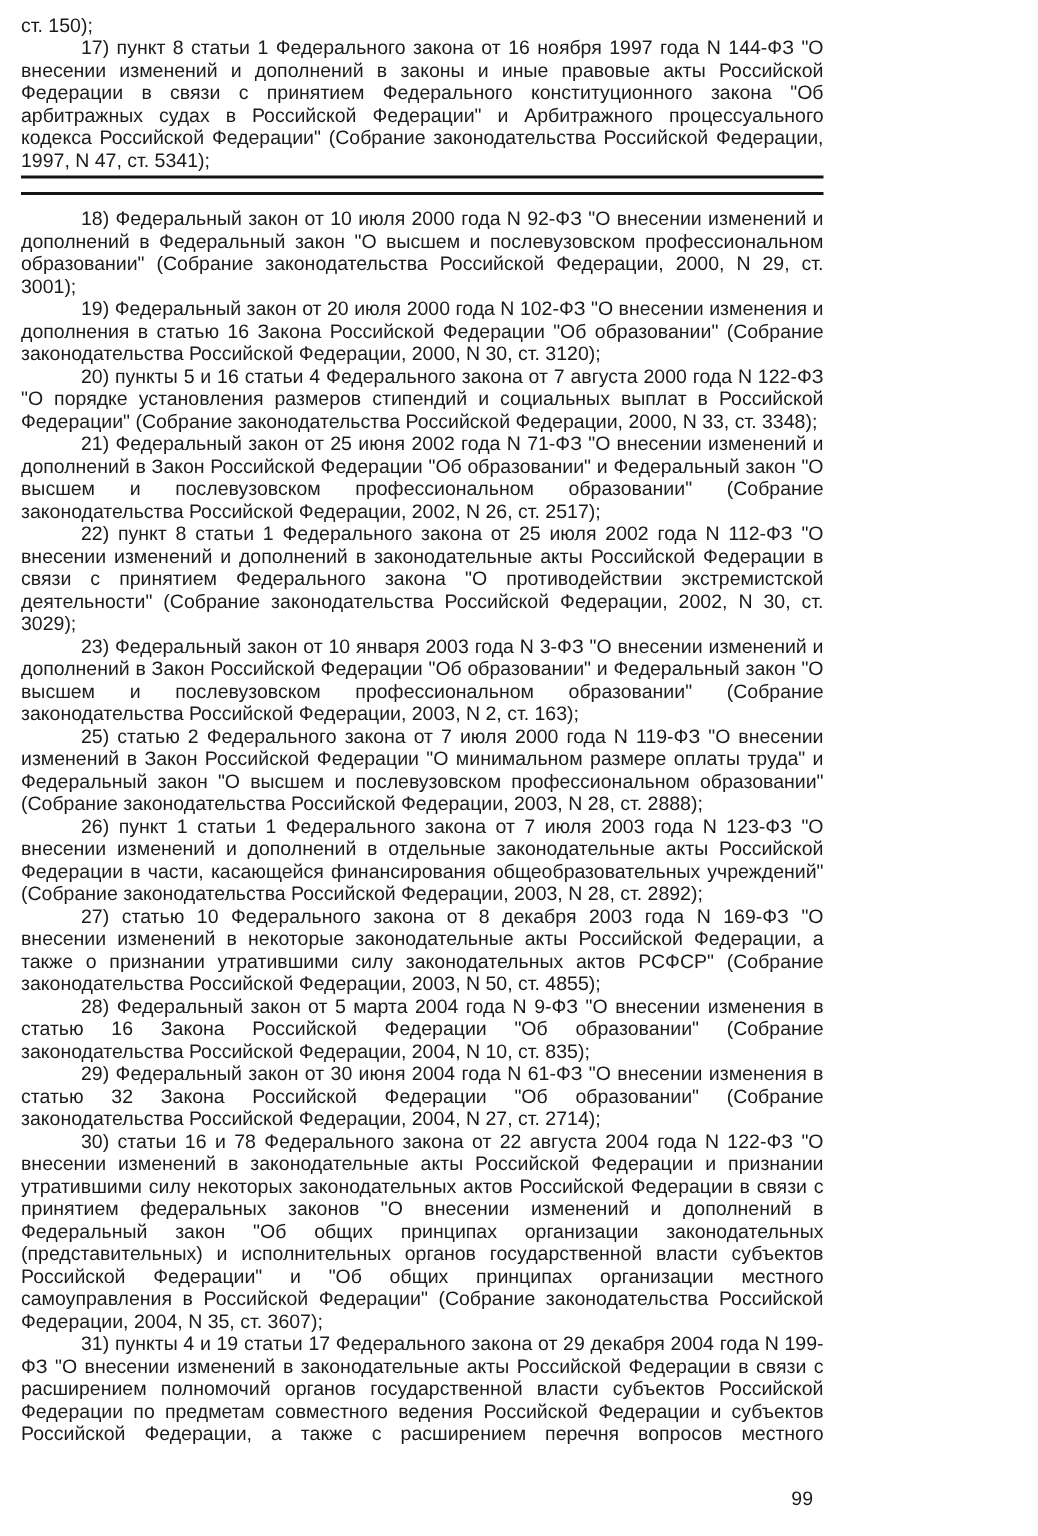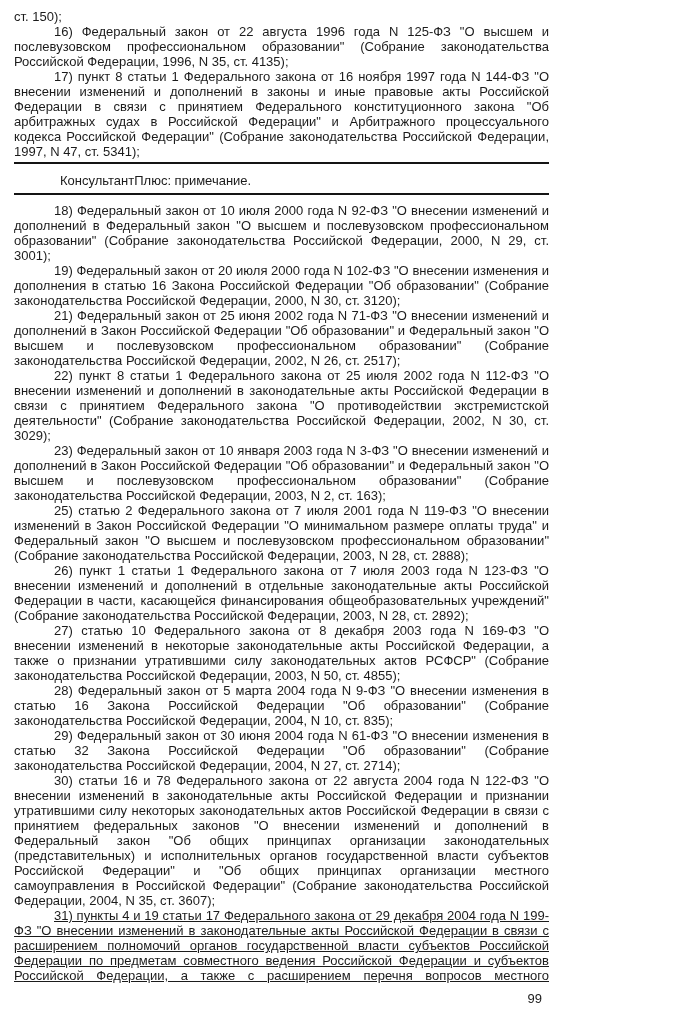--- a/index.html
+++ b/index.html
@@ -23,21 +23,20 @@
   .para {
     margin: 0;
     text-indent: 40px;
     text-align: justify;
   }
   .para.lead {
     text-indent: 0;
   }
   .para.cutoff {
     text-align-last: justify;
-    text-decoration: underline;
   }
   .rule {
     border: 0;
     border-top: 2px solid #141414;
   }
   .rule-top   { margin: 3px 0 9px 0; }
   .rule-bottom{ margin: 5px 0 8px 0; }
   .note {
     padding: 0 6px;
   }
@@ -51,48 +50,47 @@
 </style>
 </head>
 <body>
 
 <div class="page">
 
   <p class="para lead">ст. 150);</p>
 
   <div>
 
-      <p class="para">16) Федеральный закон от 22 августа 1996 года N 125-ФЗ "О высшем и послевузовском профессиональном образовании" (Собрание законодательства Российской Федерации, 1996, N 35, ст. 4135);</p>
 
       <p class="para">17) пункт 8 статьи 1 Федерального закона от 16 ноября 1997 года N 144-ФЗ "О внесении изменений и дополнений в законы и иные правовые акты Российской Федерации в связи с принятием Федерального конституционного закона "Об арбитражных судах в Российской Федерации" и Арбитражного процессуального кодекса Российской Федерации" (Собрание законодательства Российской Федерации, 1997, N 47, ст. 5341);</p>
     </div>
 
   <hr class="rule rule-top">
 
   <div class="note">
-    <p class="para">КонсультантПлюс: примечание.</p>
   </div>
 
   <hr class="rule rule-bottom">
 
   <div>
 
       <p class="para">18) Федеральный закон от 10 июля 2000 года N 92-ФЗ "О внесении изменений и дополнений в Федеральный закон "О высшем и послевузовском профессиональном образовании" (Собрание законодательства Российской Федерации, 2000, N 29, ст. 3001);</p>
 
       <p class="para">19) Федеральный закон от 20 июля 2000 года N 102-ФЗ "О внесении изменения и дополнения в статью 16 Закона Российской Федерации "Об образовании" (Собрание законодательства Российской Федерации, 2000, N 30, ст. 3120);</p>
 
+      <p class="para">20) пункты 5 и 16 статьи 4 Федерального закона от 7 августа 2000 года N 122-ФЗ "О порядке установления размеров стипендий и социальных выплат в Российской Федерации" (Собрание законодательства Российской Федерации, 2000, N 33, ст. 3348);</p>
 
       <p class="para">21) Федеральный закон от 25 июня 2002 года N 71-ФЗ "О внесении изменений и дополнений в Закон Российской Федерации "Об образовании" и Федеральный закон "О высшем и послевузовском профессиональном образовании" (Собрание законодательства Российской Федерации, 2002, N 26, ст. 2517);</p>
 
       <p class="para">22) пункт 8 статьи 1 Федерального закона от 25 июля 2002 года N 112-ФЗ "О внесении изменений и дополнений в законодательные акты Российской Федерации в связи с принятием Федерального закона "О противодействии экстремистской деятельности" (Собрание законодательства Российской Федерации, 2002, N 30, ст. 3029);</p>
 
       <p class="para">23) Федеральный закон от 10 января 2003 года N 3-ФЗ "О внесении изменений и дополнений в Закон Российской Федерации "Об образовании" и Федеральный закон "О высшем и послевузовском профессиональном образовании" (Собрание законодательства Российской Федерации, 2003, N 2, ст. 163);</p>
 
 
-      <p class="para">25) статью 2 Федерального закона от 7 июля 2001 года N 119-ФЗ "О внесении изменений в Закон Российской Федерации "О минимальном размере оплаты труда" и Федеральный закон "О высшем и послевузовском профессиональном образовании" (Собрание законодательства Российской Федерации, 2003, N 28, ст. 2888);</p>
+      <p class="para">25) статью 2 Федерального закона от 7 июля 2000 года N 119-ФЗ "О внесении изменений в Закон Российской Федерации "О минимальном размере оплаты труда" и Федеральный закон "О высшем и послевузовском профессиональном образовании" (Собрание законодательства Российской Федерации, 2003, N 28, ст. 2888);</p>
 
       <p class="para">26) пункт 1 статьи 1 Федерального закона от 7 июля 2003 года N 123-ФЗ "О внесении изменений и дополнений в отдельные законодательные акты Российской Федерации в части, касающейся финансирования общеобразовательных учреждений" (Собрание законодательства Российской Федерации, 2003, N 28, ст. 2892);</p>
 
       <p class="para">27) статью 10 Федерального закона от 8 декабря 2003 года N 169-ФЗ "О внесении изменений в некоторые законодательные акты Российской Федерации, а также о признании утратившими силу законодательных актов РСФСР" (Собрание законодательства Российской Федерации, 2003, N 50, ст. 4855);</p>
 
       <p class="para">28) Федеральный закон от 5 марта 2004 года N 9-ФЗ "О внесении изменения в статью 16 Закона Российской Федерации "Об образовании" (Собрание законодательства Российской Федерации, 2004, N 10, ст. 835);</p>
 
       <p class="para">29) Федеральный закон от 30 июня 2004 года N 61-ФЗ "О внесении изменения в статью 32 Закона Российской Федерации "Об образовании" (Собрание законодательства Российской Федерации, 2004, N 27, ст. 2714);</p>
 
       <p class="para">30) статьи 16 и 78 Федерального закона от 22 августа 2004 года N 122-ФЗ "О внесении изменений в законодательные акты Российской Федерации и признании утратившими силу некоторых законодательных актов Российской Федерации в связи с принятием федеральных законов "О внесении изменений и дополнений в Федеральный закон "Об общих принципах организации законодательных (представительных) и исполнительных органов государственной власти субъектов Российской Федерации" и "Об общих принципах организации местного самоуправления в Российской Федерации" (Собрание законодательства Российской Федерации, 2004, N 35, ст. 3607);</p>

